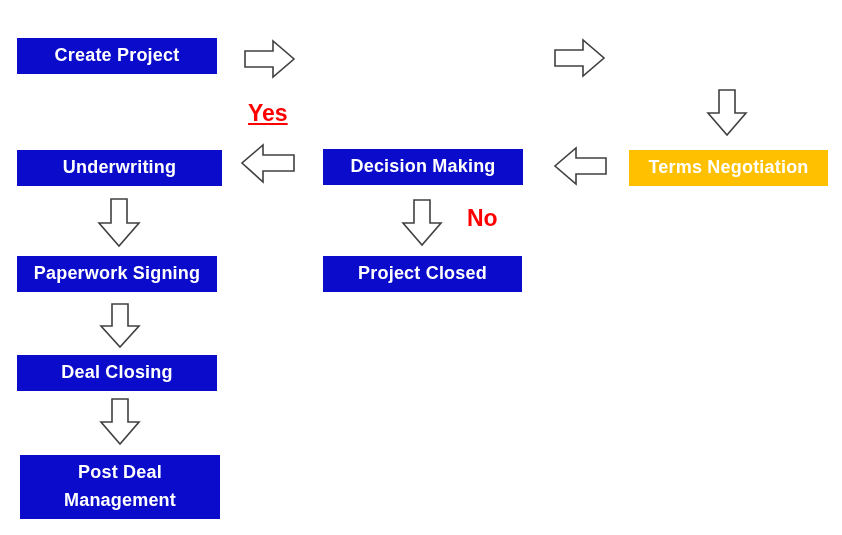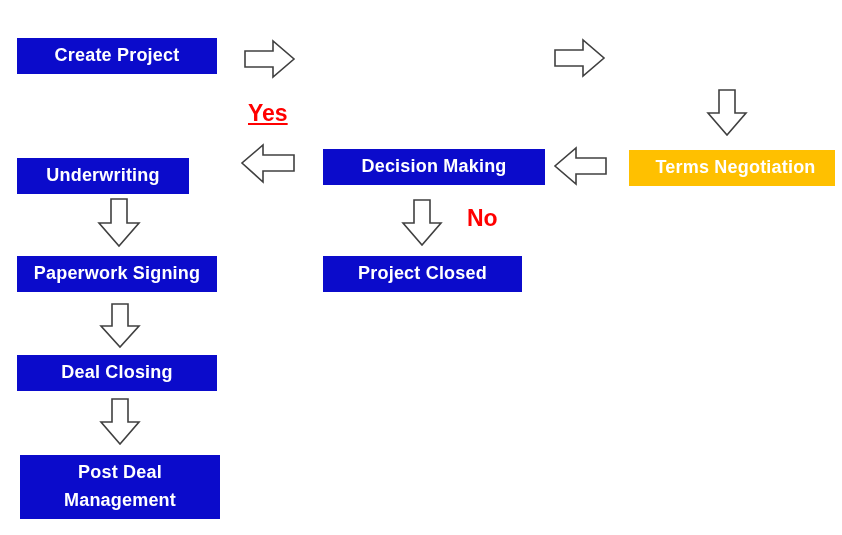--- a/index.html
+++ b/index.html
@@ -21,21 +21,21 @@
     align-items: center;
     justify-content: center;
     background: var(--node_blue, #0b0bcb);
     color: var(--node_text, #ffffff);
     font-size: 18px;
     font-weight: bold;
     text-align: center;
     line-height: 1.55;
     letter-spacing: 0.2px;
   }
-  .node.gold { background: var(--node_gold, #ffc000); padding-left: 7px; }
+  .node.gold { background: var(--node_gold, #ffc000); }
 
   .arrow { position: absolute; }
   .arrow polygon {
     fill: var(--arrow_fill, #ffffff);
     stroke: var(--arrow_stroke, #404040);
     stroke-width: 1.6;
     stroke-linejoin: miter;
   }
 
   .edge-label {
@@ -43,22 +43,22 @@
     color: var(--decision_label, #ff0000);
     font-size: 23px;
     font-weight: bold;
     line-height: 1;
   }
 
   
   #n-create       { left: 17px;  top: 38px;  width: 200px; height: 36px; }
   #n-publish      { left: 323px; top: 37px;  width: 200px; height: 36px; }
   #n-feedbacks    { left: 629px; top: 38px;  width: 200px; height: 37px; }
-  #n-underwriting { left: 17px;  top: 158px; width: 172px; height: 36px; }
-  #n-decision     { left: 323px; top: 149px; width: 222px; height: 36px; }
+  #n-underwriting { left: 17px;  top: 150px; width: 205px; height: 36px; }
+  #n-decision     { left: 323px; top: 149px; width: 200px; height: 36px; }
   #n-terms        { left: 629px; top: 150px; width: 199px; height: 36px; }
   #n-paperwork    { left: 17px;  top: 256px; width: 200px; height: 36px; text-align: center; }
   #n-closed       { left: 323px; top: 256px; width: 199px; height: 36px; }
   #n-dealclosing  { left: 17px;  top: 355px; width: 200px; height: 36px; }
   #n-postdeal     { left: 20px;  top: 455px; width: 200px; height: 64px; padding: 18px 10px; box-sizing: border-box; }
 
   
   #a-create-publish    { left: 244px; top: 39px;  }
   #a-publish-feedbacks { left: 554px; top: 38px;  }
   #a-feedbacks-terms   { left: 706px; top: 89px;  }

